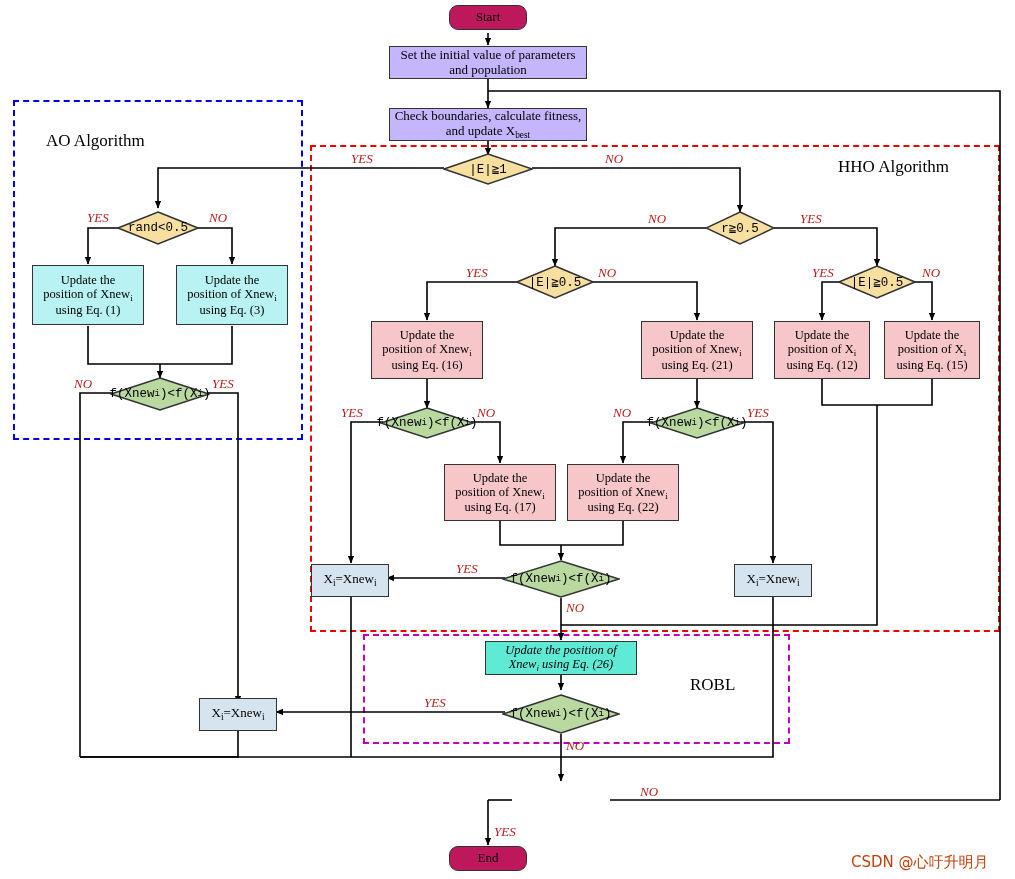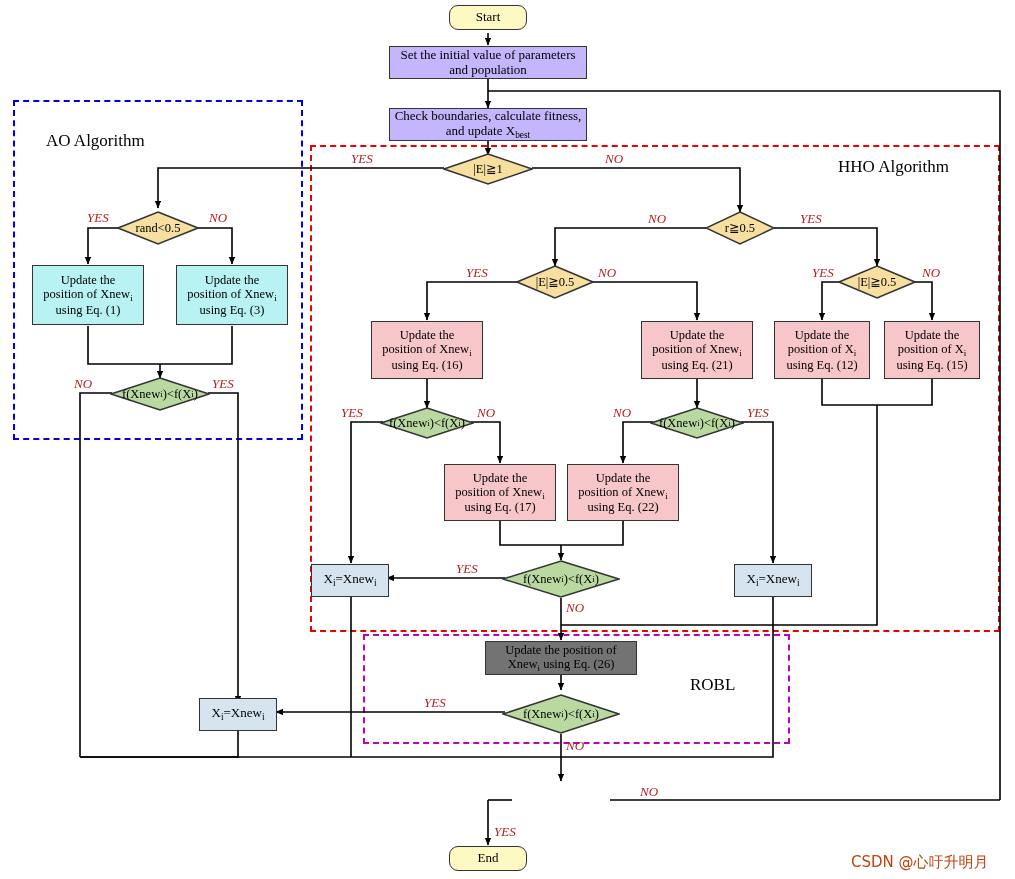--- a/index.html
+++ b/index.html
@@ -2,30 +2,30 @@
 <html><head>
 <meta charset="utf-8">
 <style>
   html,body{margin:0;padding:0;background:#ffffff;}
   body{font-family:"Liberation Serif", serif;}
   #canvas{position:relative;width:1015px;height:879px;background:#fff;overflow:hidden;}
   svg.layer{position:absolute;left:0;top:0;width:1015px;height:879px;}
   .node{position:absolute;box-sizing:border-box;display:flex;align-items:center;justify-content:center;
         text-align:center;border:1.4px solid #333;color:#000;line-height:1.12;}
   .proc{font-size:12.5px;padding:2px 3px;}
-  .term{border-radius:9px;background:#fef9c3;border:1.4px solid #333;font-size:13px;}
+  .term{border-radius:9px;background:#be185d;border:1.4px solid #333;font-size:13px;}
   .gray{background:#c4b5fd;font-size:13px;}
   .cyan{background:#b8f2f2;}
   .pink{background:#f7c6c9;}
-  .blue{background:#737373;}
+  .blue{background:#5eead4;font-style:italic;}
   .bluebox{background:#d6e4f0;font-size:13px;}
   .dia-wrap{position:absolute;}
   .dia-lbl{position:absolute;left:0;top:0;width:100%;height:100%;
            display:flex;align-items:center;justify-content:center;
-           font-size:12.5px;color:#000;pointer-events:none;white-space:nowrap;}
+           font-size:12.5px;color:#000;pointer-events:none;white-space:nowrap;font-family:Liberation Mono, monospace;}
   .edge-lbl{position:absolute;font-style:italic;font-size:13px;color:#b91c1c;white-space:nowrap;}
   .grp-lbl{position:absolute;font-size:17px;color:#000000;white-space:nowrap;}
   .grp-box{position:absolute;box-sizing:border-box;}
   .ao-box{border:2.6px dashed #0000e0;}
   .hho-box{border:2.6px dashed #ee0000;}
   .robl-box{border:2.6px dashed #c000c0;}
   .wm{position:absolute;font-family:"DejaVu Sans",sans-serif;font-size:15px;color:#c2410c;white-space:nowrap;}
   sub{font-size:0.72em;vertical-align:-0.28em;}
 </style>
 </head>

